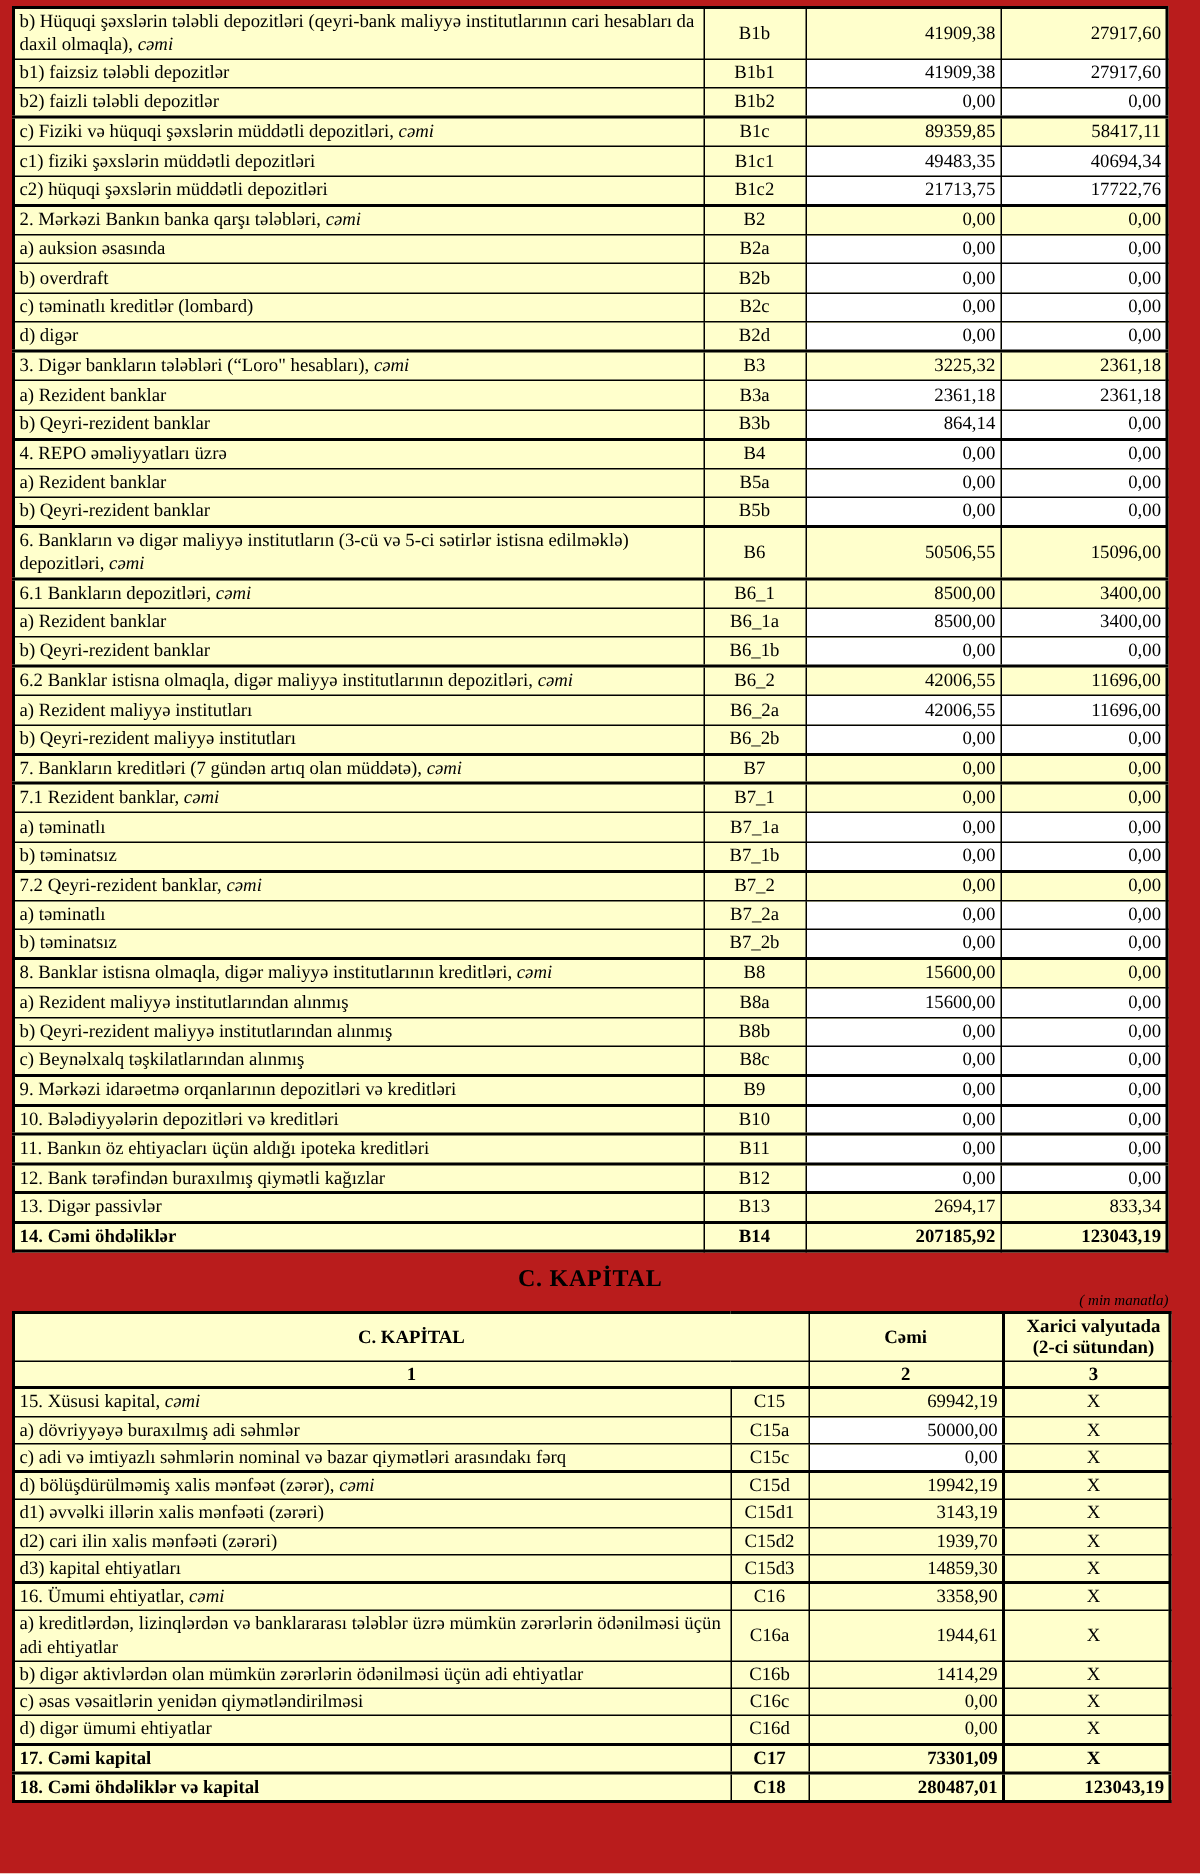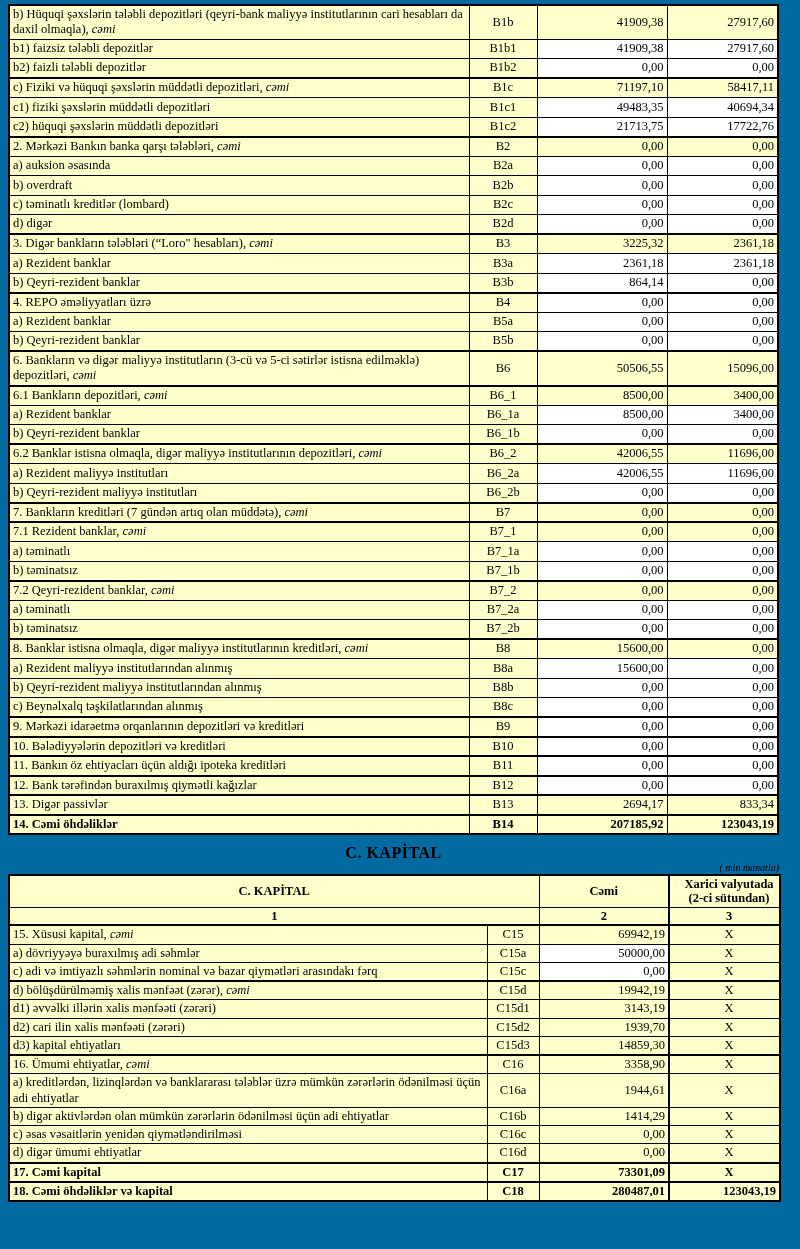--- a/index.html
+++ b/index.html
@@ -1,18 +1,18 @@
 <!DOCTYPE html>
 <html><head>
 <meta charset="utf-8">
 <style>
   html,body{margin:0;padding:0;background:#fff;}
   .page{
     width:800px;height:1249px;box-sizing:border-box;
-    background:#0369a1;color:#000;
+    background:#b91c1c;color:#000;
     font-family:"Liberation Serif", serif;
     padding:4px 0 0 8px;overflow:hidden;
   }
   table.tbl{
     border-collapse:collapse;table-layout:fixed;width:771px;
     background:#FFFFCC;border:2px solid #000;
   }
   table.tbl td{
     border:1px solid #000;
     font-size:12.5px;line-height:1.22;
@@ -74,21 +74,21 @@
         </tr>
         <tr>
           <td class="lbl ind1">b2) faizli tələbli depozitlər</td>
           <td class="code">B1b2</td>
           <td class="num v1 w">0,00</td>
           <td class="num w">0,00</td>
         </tr>
         <tr class="main">
           <td class="lbl ind0">c) Fiziki və hüquqi şəxslərin müddətli depozitləri, <i>cəmi</i></td>
           <td class="code">B1c</td>
-          <td class="num v1">71197,10</td>
+          <td class="num v1">89359,85</td>
           <td class="num">58417,11</td>
         </tr>
         <tr>
           <td class="lbl ind2">c1) fiziki şəxslərin müddətli depozitləri</td>
           <td class="code">B1c1</td>
           <td class="num v1 w">49483,35</td>
           <td class="num w">40694,34</td>
         </tr>
         <tr>
           <td class="lbl ind2">c2) hüquqi şəxslərin müddətli depozitləri</td>

